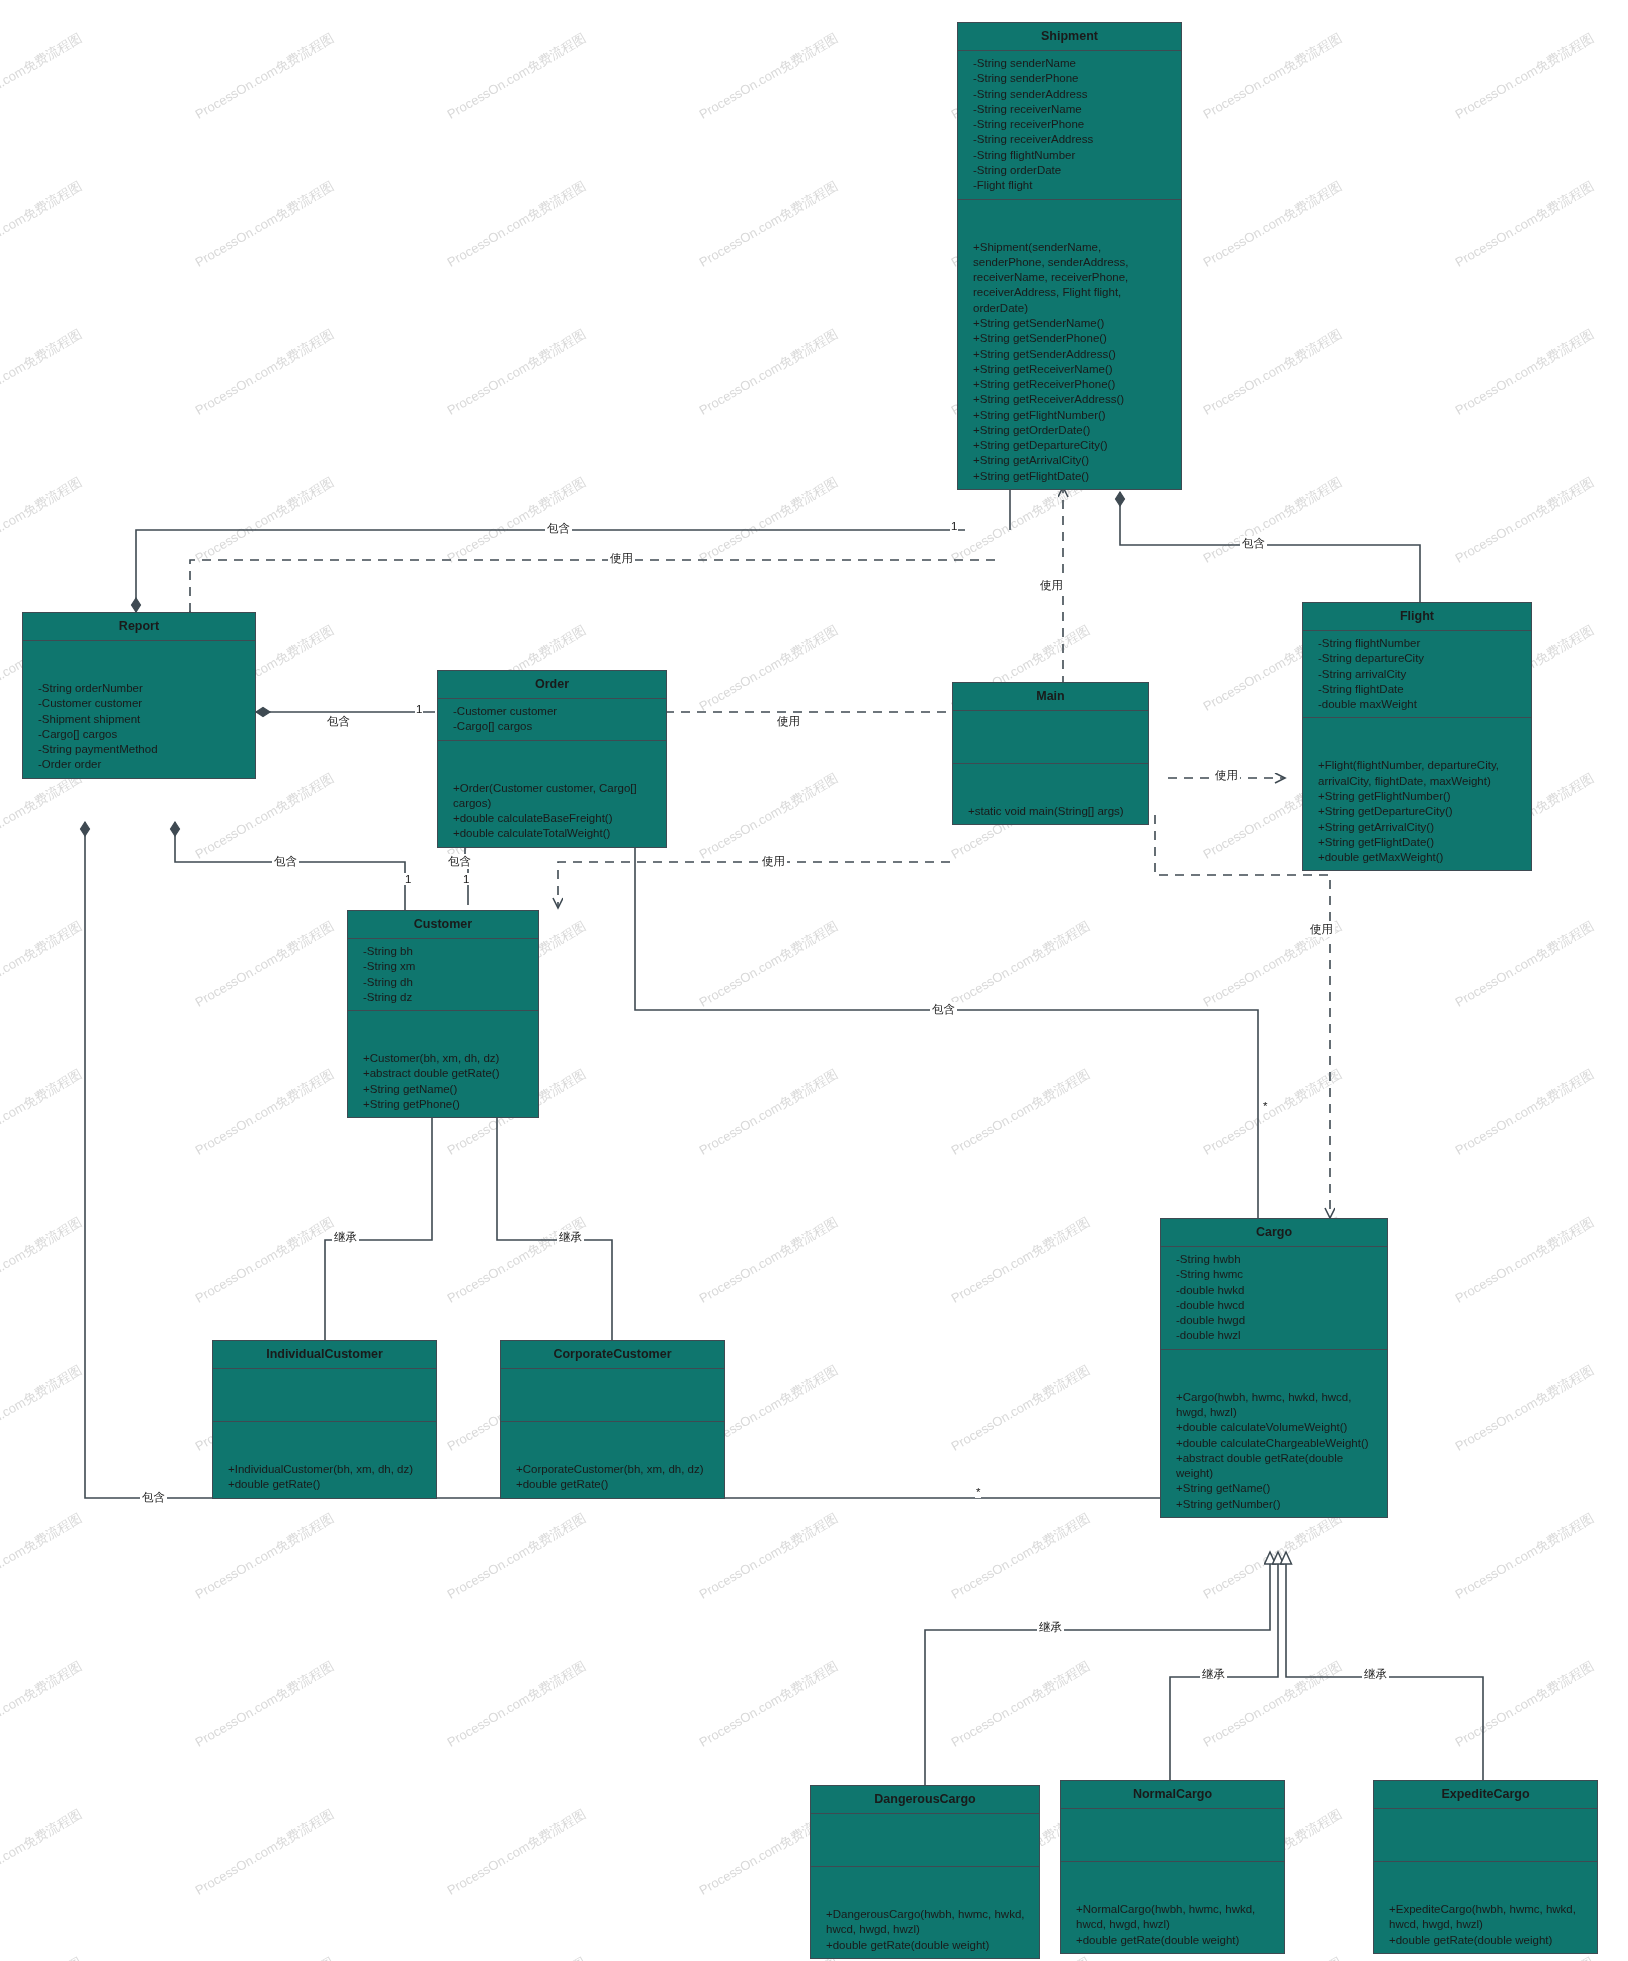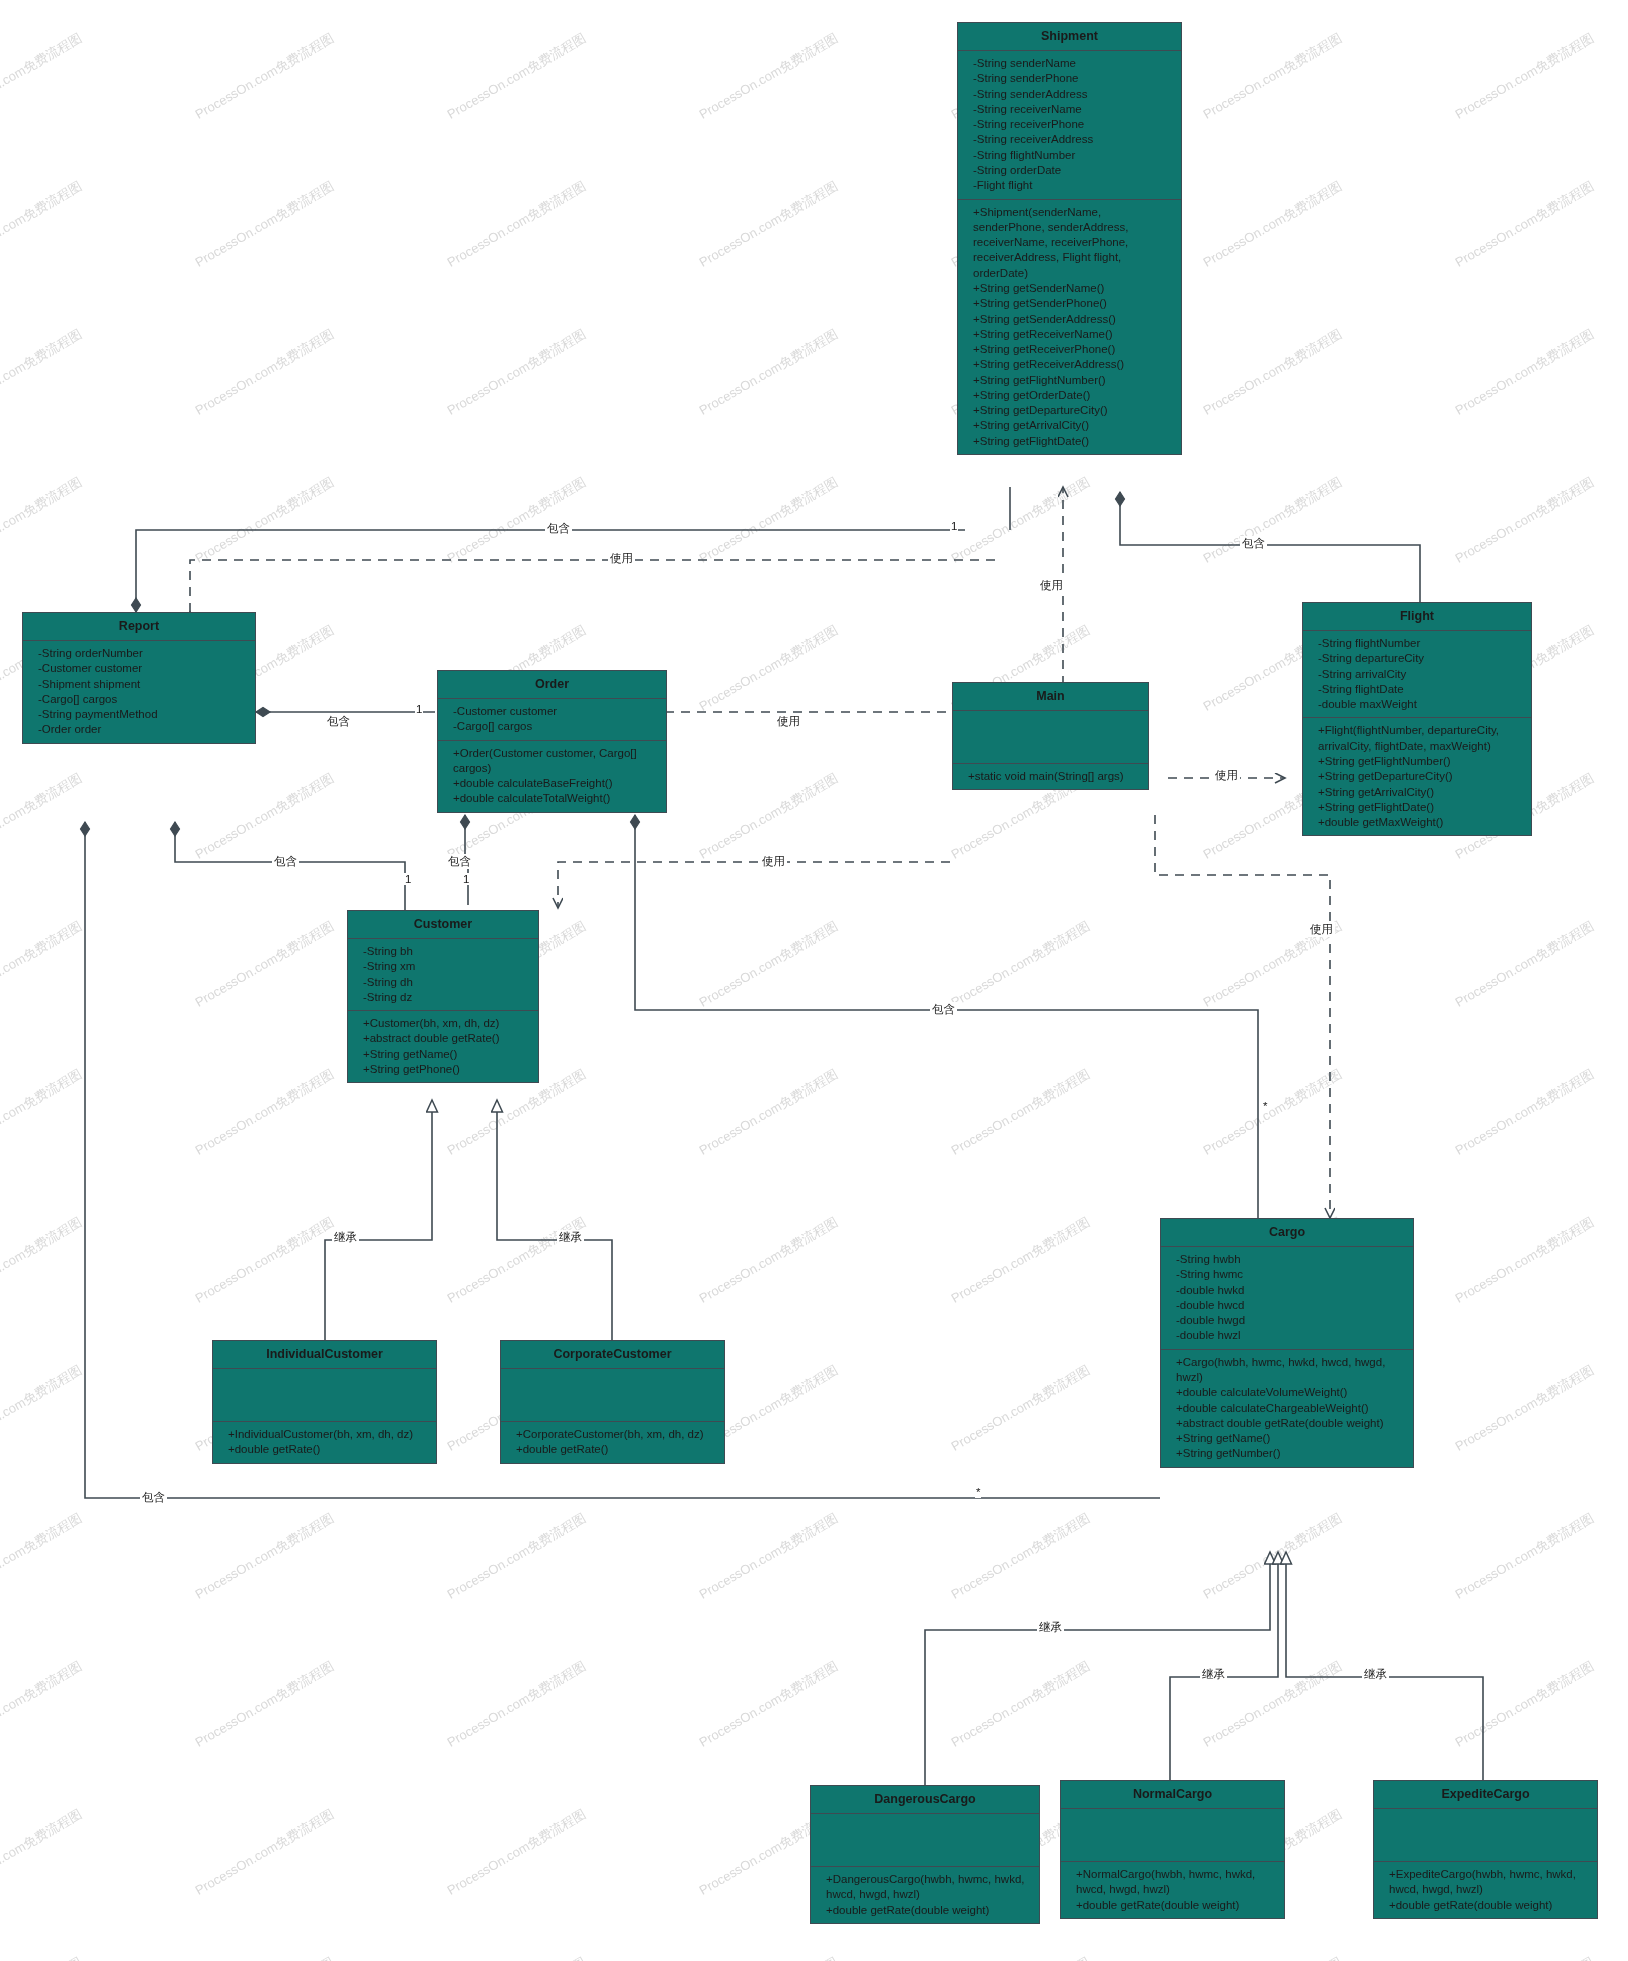--- a/index.html
+++ b/index.html
@@ -14,21 +14,21 @@
   
   #edges{position:absolute;left:0;top:0;z-index:2;}
 
   
   .cls{position:absolute;z-index:3;background:#0f766e;border:1.5px solid #3f4a52;
        box-sizing:border-box;}
   .cls .title{text-align:center;font-weight:bold;font-size:12.5px;color:#1a1a1a;
        padding:6px 4px 6px 4px;border-bottom:1.5px solid #3f4a52;line-height:1.2;}
   .cls .sect{padding:5px 6px 5px 15px;font-size:11.5px;color:#1a1a1a;line-height:1.33;
        border-bottom:1.5px solid #3f4a52;}
-  .cls .sect:last-child{border-bottom:none;}
+  .cls .sect:last-child{border-bottom:none;margin-top:35px;}
   .cls .sect div{white-space:normal;}
   .cls .sect.empty{min-height:42px;}
 
   
   .elabel{position:absolute;z-index:4;font-size:11.5px;color:#1a1a1a;background:#fff;
           padding:0 2px;white-space:nowrap;font-family:"Liberation Sans","DejaVu Sans",sans-serif;}
   .mult{position:absolute;z-index:4;font-size:11.5px;color:#1a1a1a;background:#fff;
         padding:0 1px;white-space:nowrap;}
 </style>
 </head>
@@ -331,21 +331,21 @@
 
   <div class="cls" style="left:500px;top:1340px;width:225px;">
     <div class="title">CorporateCustomer</div>
     <div class="sect empty"></div>
     <div class="sect">
         <div>+CorporateCustomer(bh, xm, dh, dz)</div>
         <div>+double getRate()</div>
       </div>
   </div>
 
-  <div class="cls" style="left:1160px;top:1218px;width:254px;">
+  <div class="cls" style="left:1160px;top:1218px;width:228px;">
     <div class="title">Cargo</div>
     <div class="sect">
         <div>-String hwbh</div>
         <div>-String hwmc</div>
         <div>-double hwkd</div>
         <div>-double hwcd</div>
         <div>-double hwgd</div>
         <div>-double hwzl</div>
       </div>
     <div class="sect">

